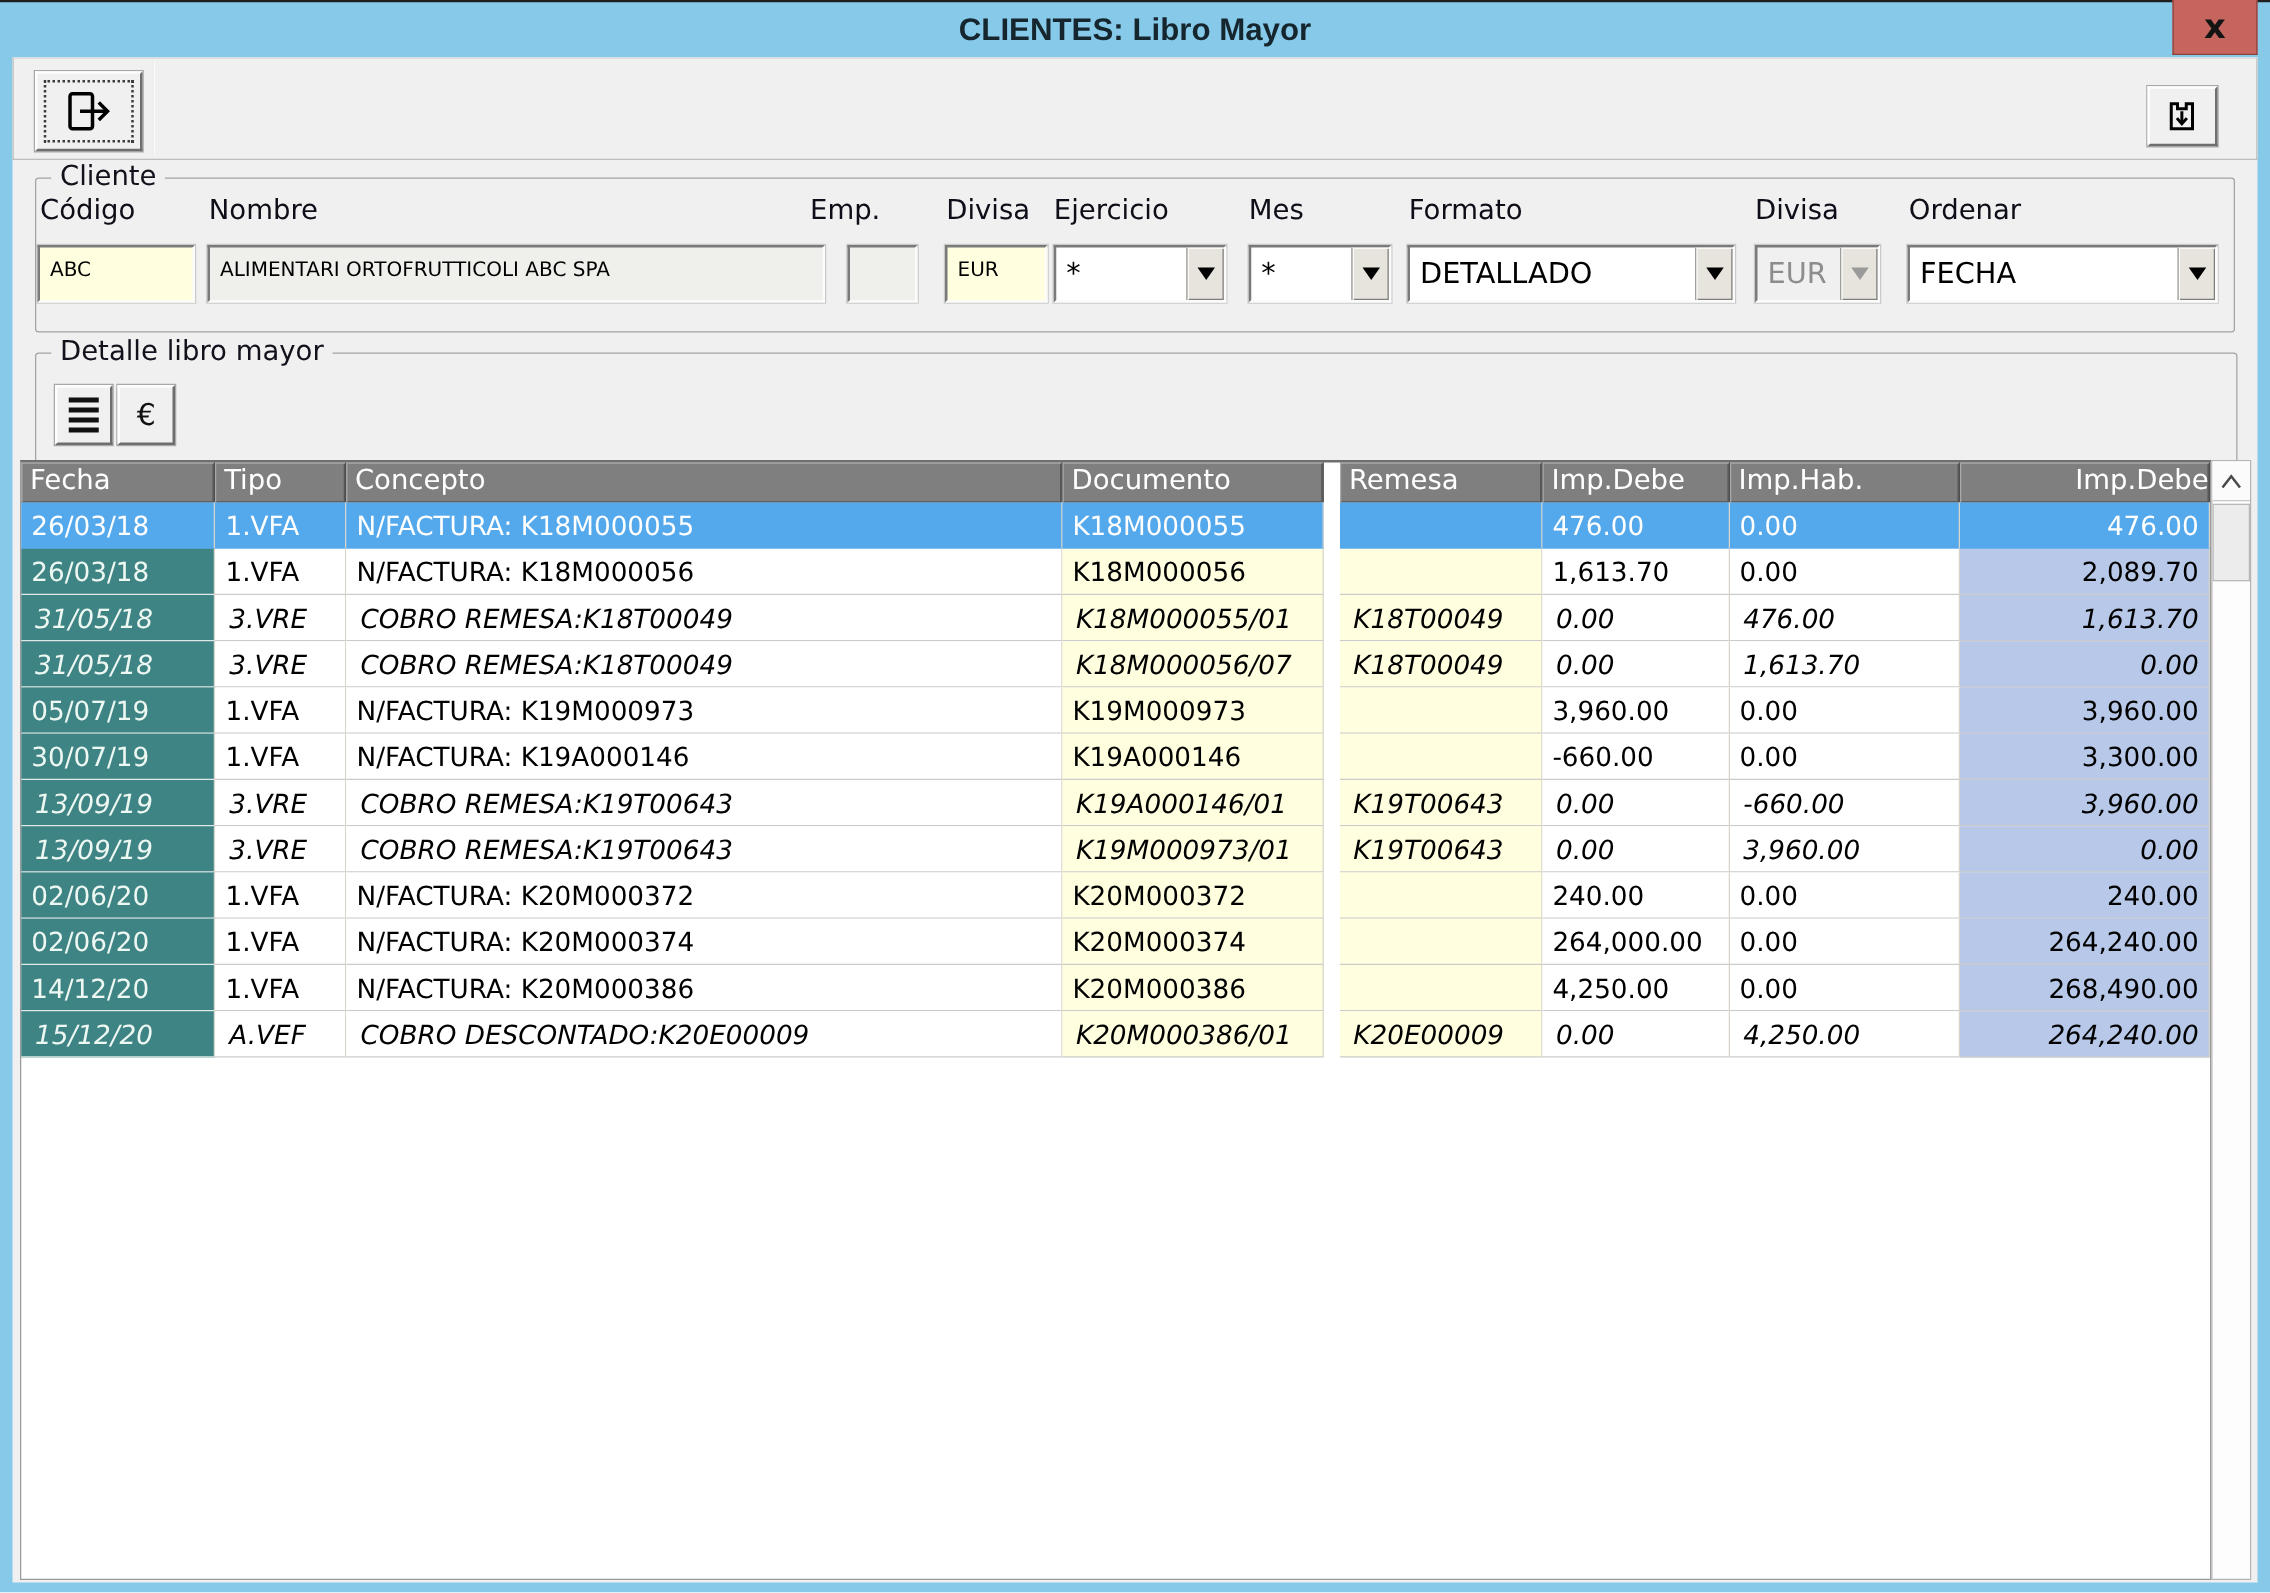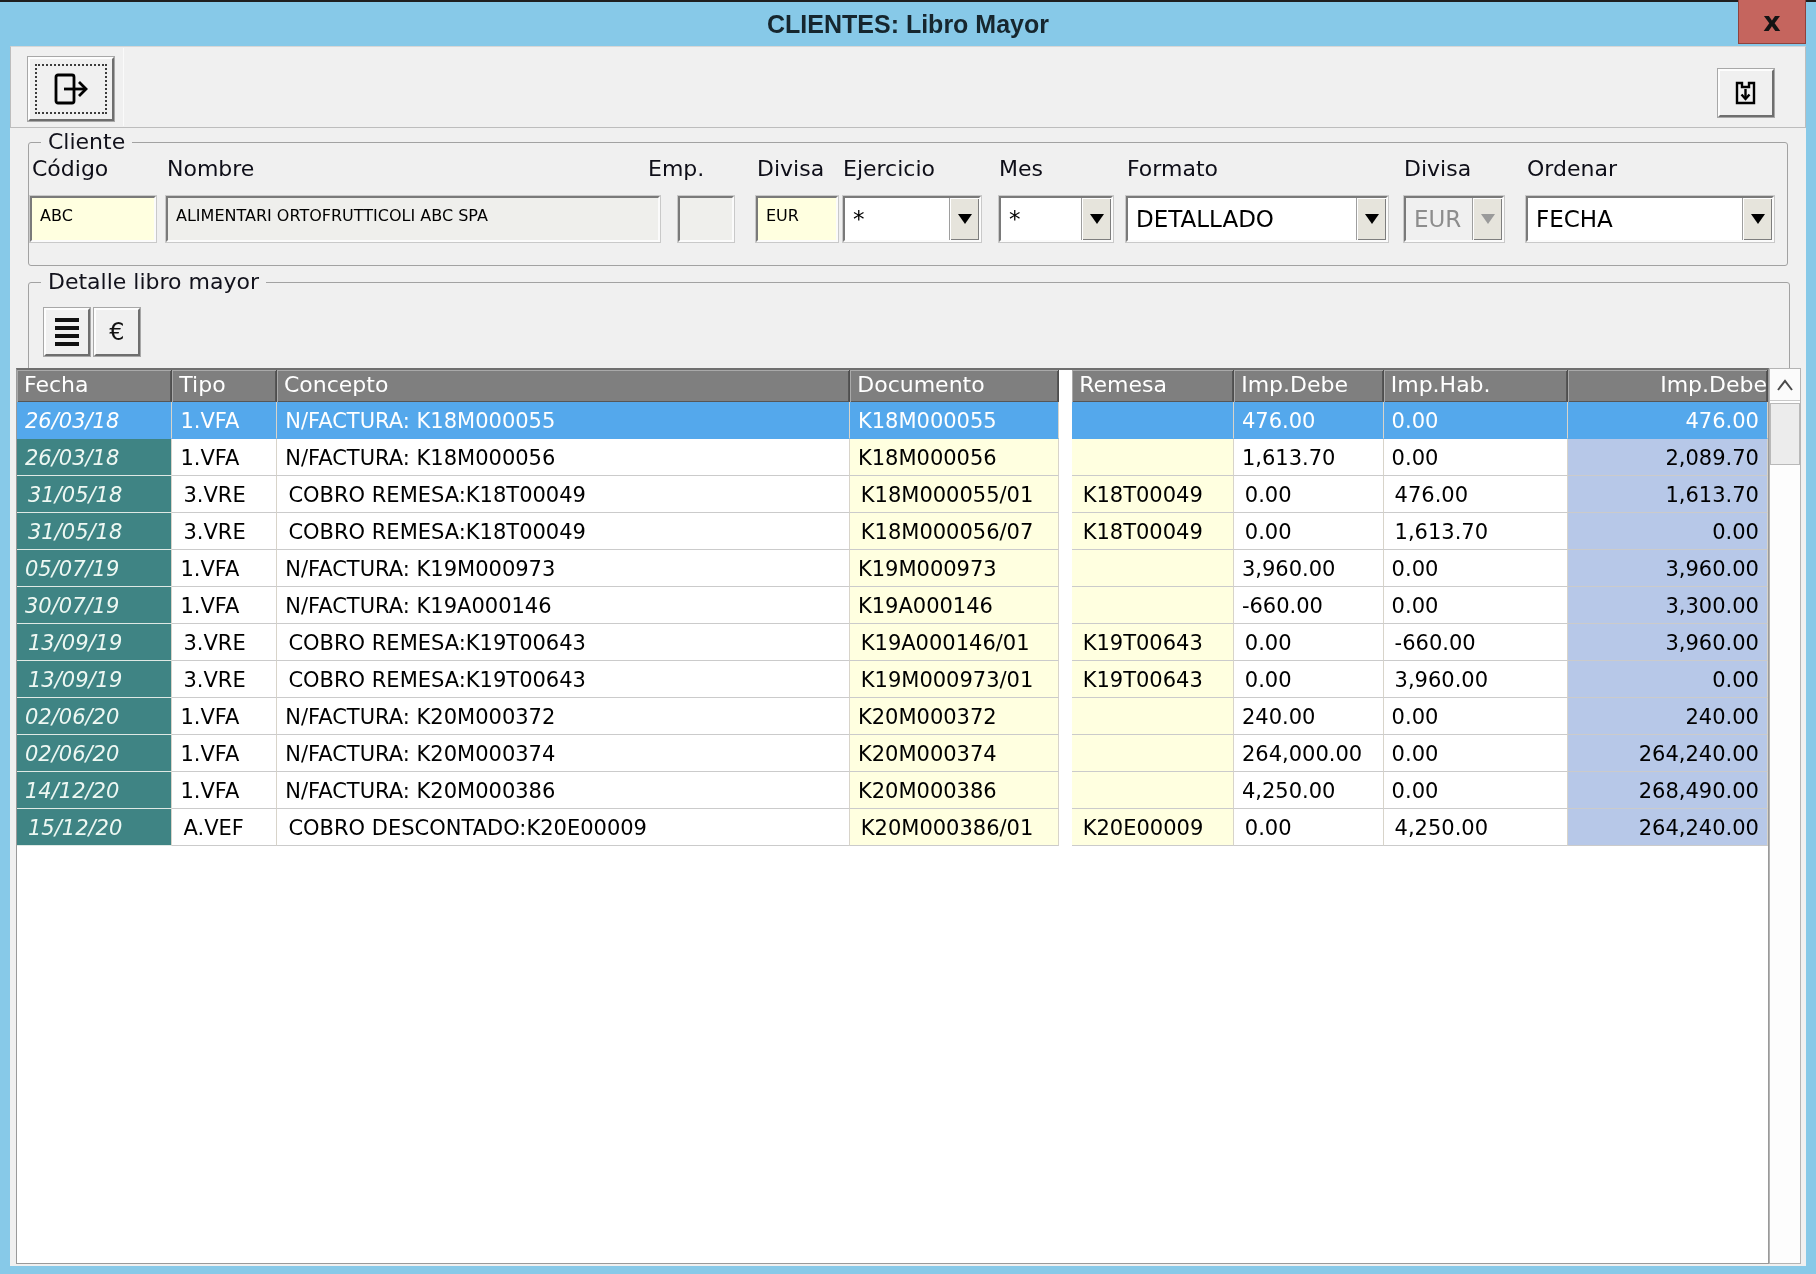--- a/index.html
+++ b/index.html
@@ -83,24 +83,24 @@
     white-space:nowrap;overflow:hidden;background:#fff;
   }
   .c-fecha{width:162px;}
   .c-tipo{width:109px;}
   .c-concepto{width:599px;}
   .c-documento{width:218px;}
   .c-remesa{width:169px;margin-left:13px;}
   .c-debe{width:156px;}
   .c-haber{width:192px;text-align:left;}
   .c-saldo{width:209px;text-align:right;}
-  .cell.c-fecha{background:var(--fecha-cell,#3f8484);color:#eef8f3;font-style:italic;border-bottom-color:#dfe9e5;}
+  .cell.c-fecha{background:var(--fecha-cell,#3f8484);color:#eef8f3;border-bottom-color:#dfe9e5;}
   .cell.c-documento,.cell.c-remesa{background:var(--input-yellow,#ffffe0);}
   .cell.c-saldo{background:var(--saldo-column,#b7c8e8);}
-  .grid-row.italic .cell{padding-left:11px;}
+  .grid-row.italic .cell{font-style:italic;padding-left:11px;}
   .grid-row.selected .cell{background:var(--selection,#54a8ec);color:#fff;border-bottom-color:#54a8ec;}
   
   .vscroll{position:absolute;left:1759px;top:322px;width:32px;height:896px;background:#fdfdfd;border:1px solid #b4b4b4;}
   .vs-up{height:32px;background:#fbfbfb;border-bottom:1px solid #c8c8c8;display:flex;align-items:center;justify-content:center;}
   .vs-thumb{margin-top:2px;height:62px;background:#ececec;border:1px solid #b9b9b9;}
 </style>
 </head>
 <body>
 
 <div id="frame">

